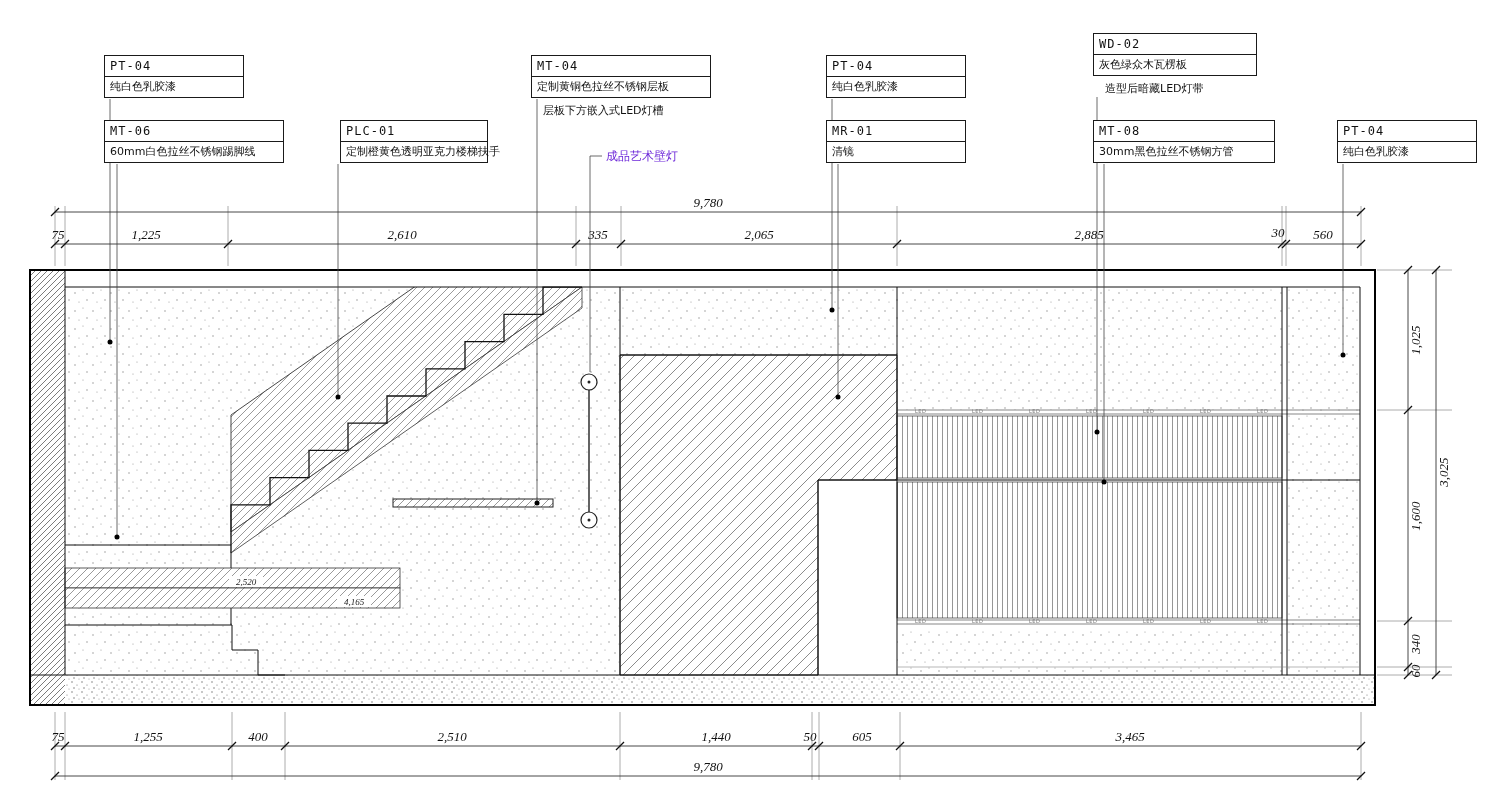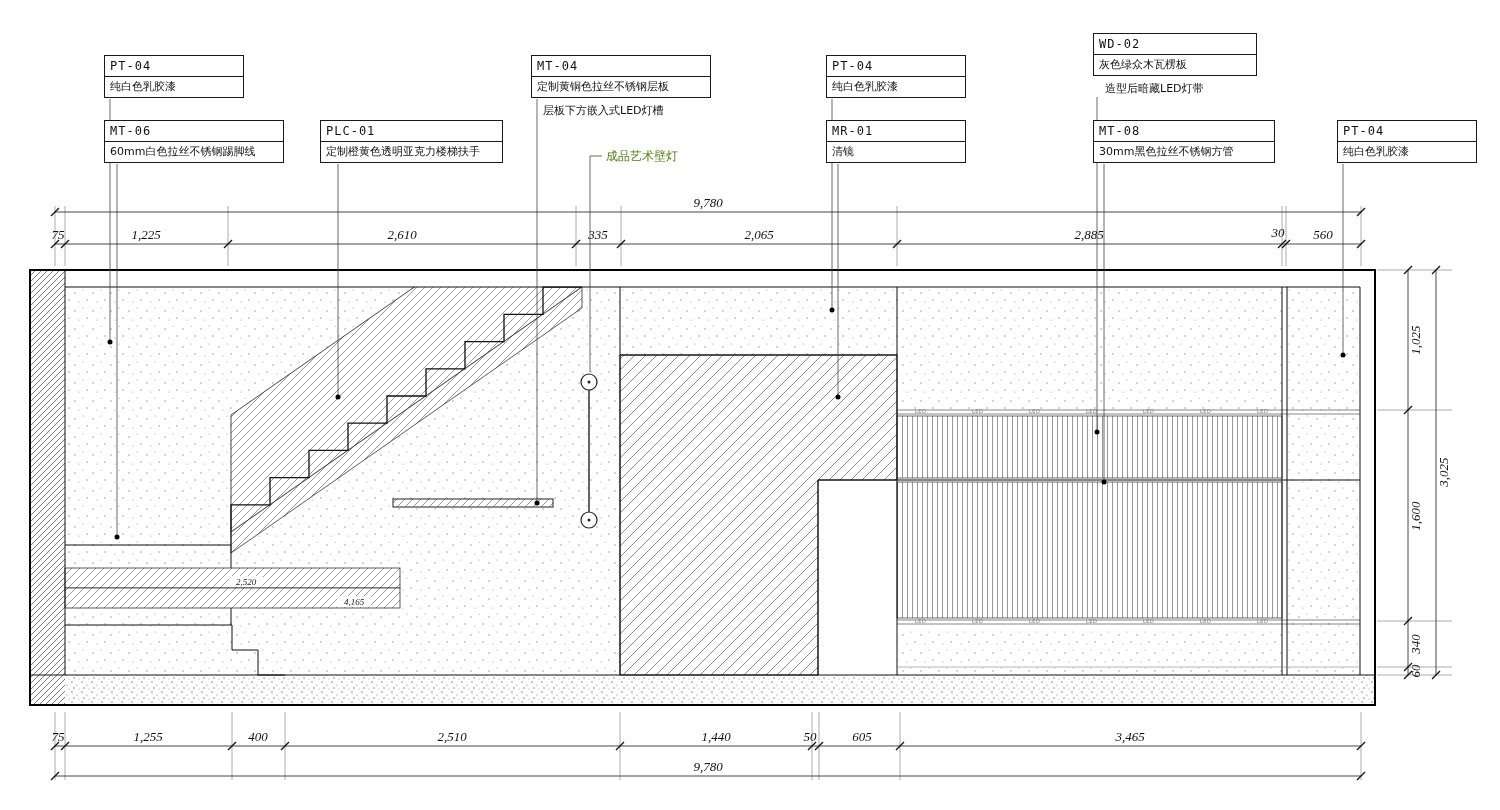--- a/index.html
+++ b/index.html
@@ -3,21 +3,21 @@
 <meta charset="utf-8">
 <style>
   html,body{margin:0;padding:0;background:#fff;}
   .page{position:relative;width:1500px;height:810px;background:#fff;font-family:"DejaVu Sans",sans-serif;overflow:hidden;}
   .page svg{position:absolute;left:0;top:0;}
   .callout{position:absolute;z-index:5;}
   .co-box{border:1px solid #1a1a1a;background:#fff;font-size:11px;line-height:20px;padding:0 5px;color:#111;white-space:nowrap;}
   .co-box + .co-box, .co-note{margin-top:-1px;}
   .co-box.code{font-family:"DejaVu Sans Mono",monospace;font-size:12px;letter-spacing:1px;}
   .co-note{font-size:11px;line-height:20px;padding:4px 5px 0 12px;color:#111;white-space:nowrap;}
-  .free-label{position:absolute;z-index:5;font-size:12px;line-height:16px;color:#4d7c0f;white-space:nowrap;}
+  .free-label{position:absolute;z-index:5;font-size:12px;line-height:16px;color:#6d28d9;white-space:nowrap;}
   text.dim{font-family:"Liberation Serif",serif;font-style:italic;font-size:13px;fill:#111;}
   text.dim-xs{font-family:"Liberation Serif",serif;font-style:italic;font-size:9px;fill:#222;}
   text.led{font-family:"DejaVu Sans",sans-serif;font-size:5px;fill:#777;letter-spacing:.5px;}
   .ext{stroke:#666;stroke-width:.55;}
   .chain{stroke:#333;stroke-width:.9;}
   .tick{stroke:#111;stroke-width:1.2;}
   .lead{stroke:#444;stroke-width:.8;fill:none;}
   .lw1{stroke:#111;stroke-width:1;fill:none;}
   .lw2{stroke:#000;stroke-width:2;fill:none;}
 </style>
@@ -258,21 +258,21 @@
 </svg>
 
 <div class="callout" style="left:104px;top:55px;width:140px">
   <div class="co-box code">PT-04</div>
   <div class="co-box">纯白色乳胶漆</div>
 </div>
 <div class="callout" style="left:104px;top:120px;width:180px">
   <div class="co-box code">MT-06</div>
   <div class="co-box">60mm白色拉丝不锈钢踢脚线</div>
 </div>
-<div class="callout" style="left:320px;top:120px;width:183px">
+<div class="callout" style="left:340px;top:120px;width:148px">
   <div class="co-box code">PLC-01</div>
   <div class="co-box">定制橙黄色透明亚克力楼梯扶手</div>
 </div>
 <div class="callout" style="left:531px;top:55px;width:180px">
   <div class="co-box code">MT-04</div>
   <div class="co-box">定制黄铜色拉丝不锈钢层板</div>
   <div class="co-note">层板下方嵌入式LED灯槽</div>
 </div>
 <div class="free-label" style="left:606px;top:148px">成品艺术壁灯</div>
 <div class="callout" style="left:826px;top:55px;width:140px">

